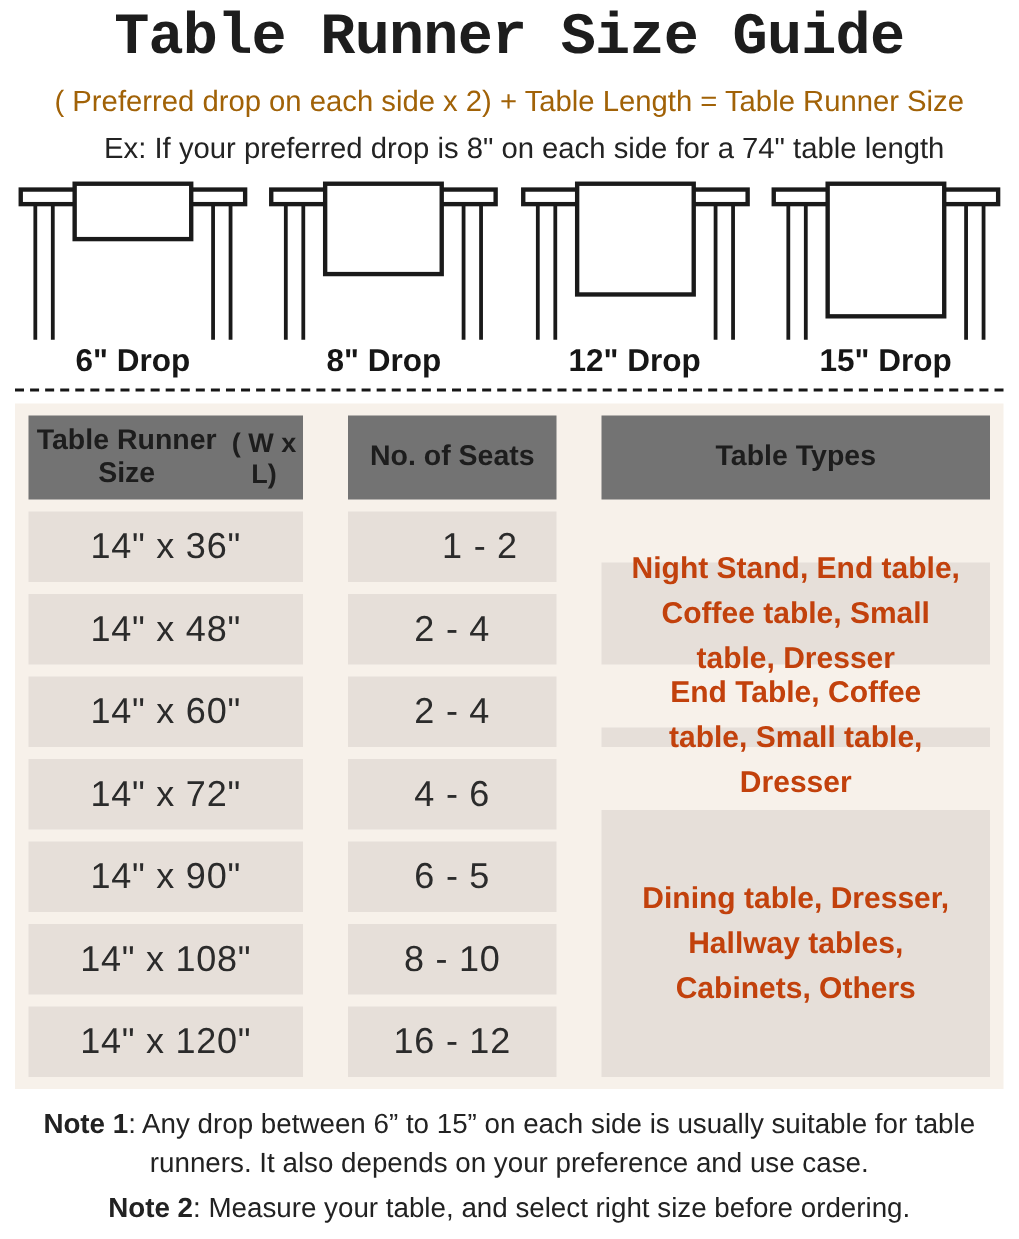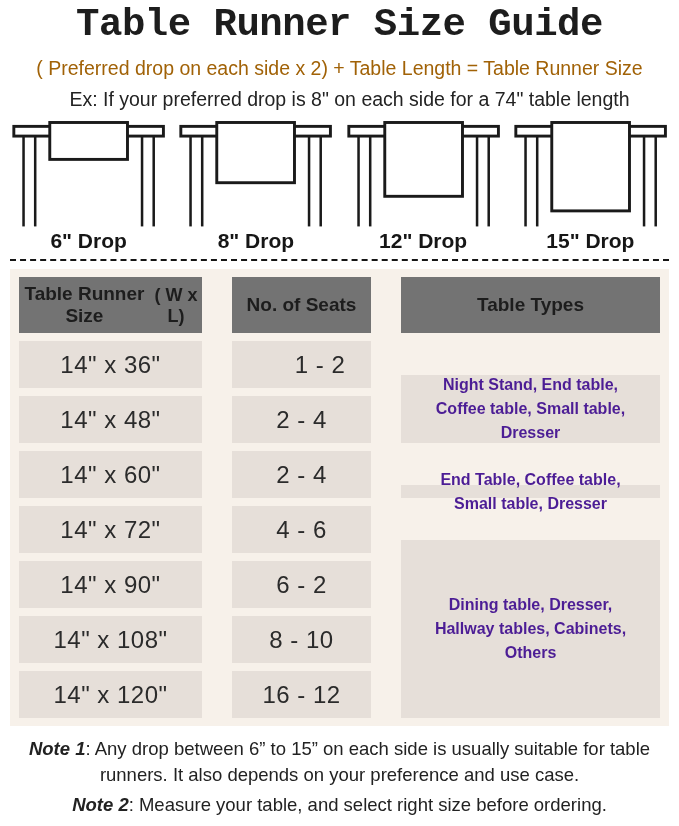--- a/index.html
+++ b/index.html
@@ -30,24 +30,24 @@
   .hcell{
     background:#737373;display:flex;flex-direction:row;align-items:center;
     justify-content:center;font-weight:700;font-size:19px;text-align:center;color:#1d1d1d;
   }
   .hsub{font-size:18px;font-weight:700;margin-top:1px;}
   .cell{
     background:#e6dfd9;display:flex;align-items:center;justify-content:center;
     text-align:center;
   }
   .size-cell,.seats-cell{font-size:24px;color:#2b2b2b;letter-spacing:0.5px;}
-  .types-cell{font-weight:700;font-size:16px;line-height:1.5;padding:0 20px;color:#4c1d95;margin-top:34px;}
+  .types-cell{font-weight:700;font-size:20px;line-height:1.5;padding:0 20px;color:#c2410c;margin-top:34px;}
   .notes{margin-top:10px;padding:0 12px;text-align:center;font-size:18.5px;line-height:1.42;color:#222;}
   .notes p{margin:3px 0;}
-  .notes b{font-weight:700;font-style:italic;}
+  .notes b{font-weight:700;}
 </style>
 </head>
 <body>
 
 <div class="title">Table Runner Size Guide</div>
 
 <div class="formula">( Preferred drop on each side x 2) + Table Length = Table Runner Size</div>
 
 <div class="example">
   <div>Ex: If your preferred drop is 8" on each side for a 74" table length</div>
@@ -123,21 +123,21 @@
     <div class="cell size-cell" style="grid-column:1;grid-row:3;">14" x 48"</div>
     <div class="cell seats-cell" style="grid-column:2;grid-row:3;">2 - 4</div>
 
     <div class="cell size-cell" style="grid-column:1;grid-row:4;">14" x 60"</div>
     <div class="cell seats-cell" style="grid-column:2;grid-row:4;">2 - 4</div>
 
     <div class="cell size-cell" style="grid-column:1;grid-row:5;">14" x 72"</div>
     <div class="cell seats-cell" style="grid-column:2;grid-row:5;">4 - 6</div>
 
     <div class="cell size-cell" style="grid-column:1;grid-row:6;">14" x 90"</div>
-    <div class="cell seats-cell" style="grid-column:2;grid-row:6;">6 - 2</div>
+    <div class="cell seats-cell" style="grid-column:2;grid-row:6;">6 - 5</div>
 
     <div class="cell size-cell" style="grid-column:1;grid-row:7;">14" x 108"</div>
     <div class="cell seats-cell" style="grid-column:2;grid-row:7;">8 - 10</div>
 
     <div class="cell size-cell" style="grid-column:1;grid-row:8;">14" x 120"</div>
     <div class="cell seats-cell" style="grid-column:2;grid-row:8;">16 - 12</div>
 
     <div class="cell types-cell" style="grid-column:3;grid-row:2/4;">Night Stand, End table, Coffee table, Small table, Dresser</div>
     <div class="cell types-cell" style="grid-column:3;grid-row:4/5;">End Table, Coffee table, Small table, Dresser</div>
     <div class="cell types-cell" style="grid-column:3;grid-row:5/9;">Dining table, Dresser, Hallway tables, Cabinets, Others</div>

